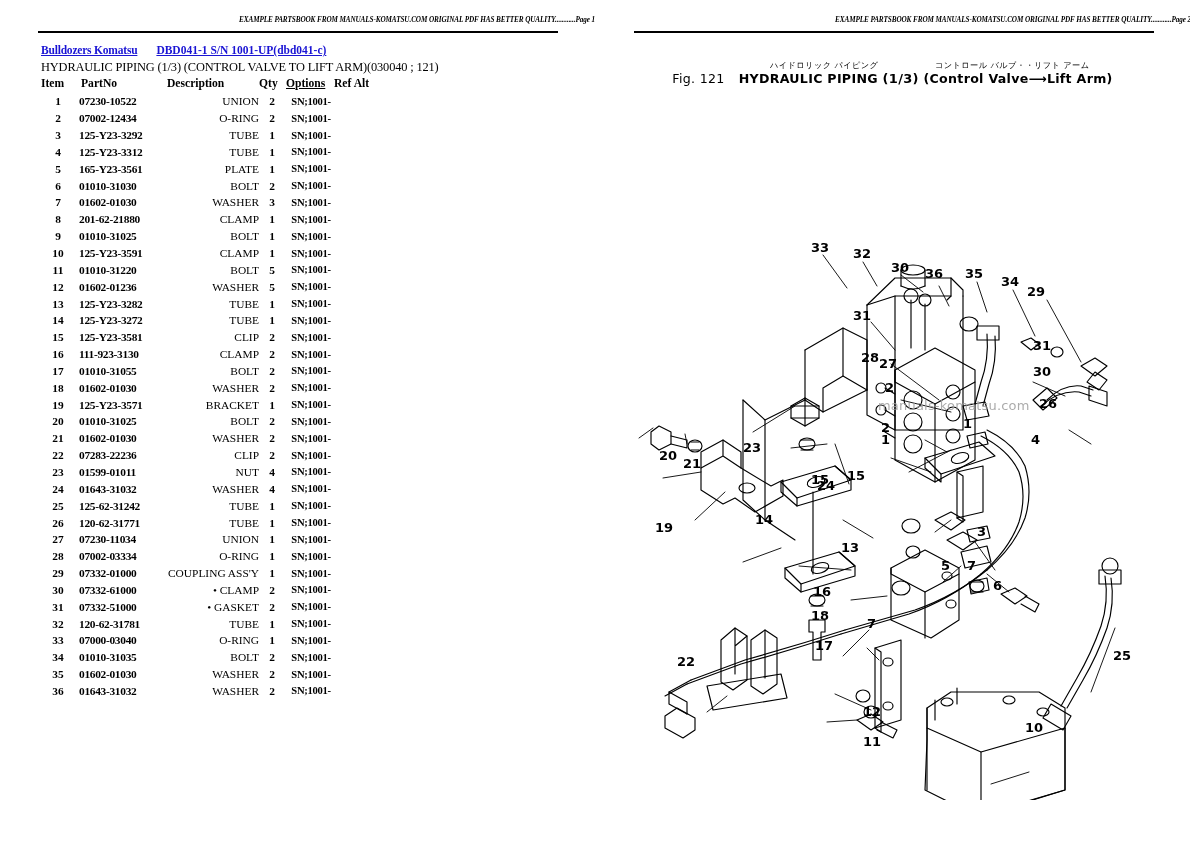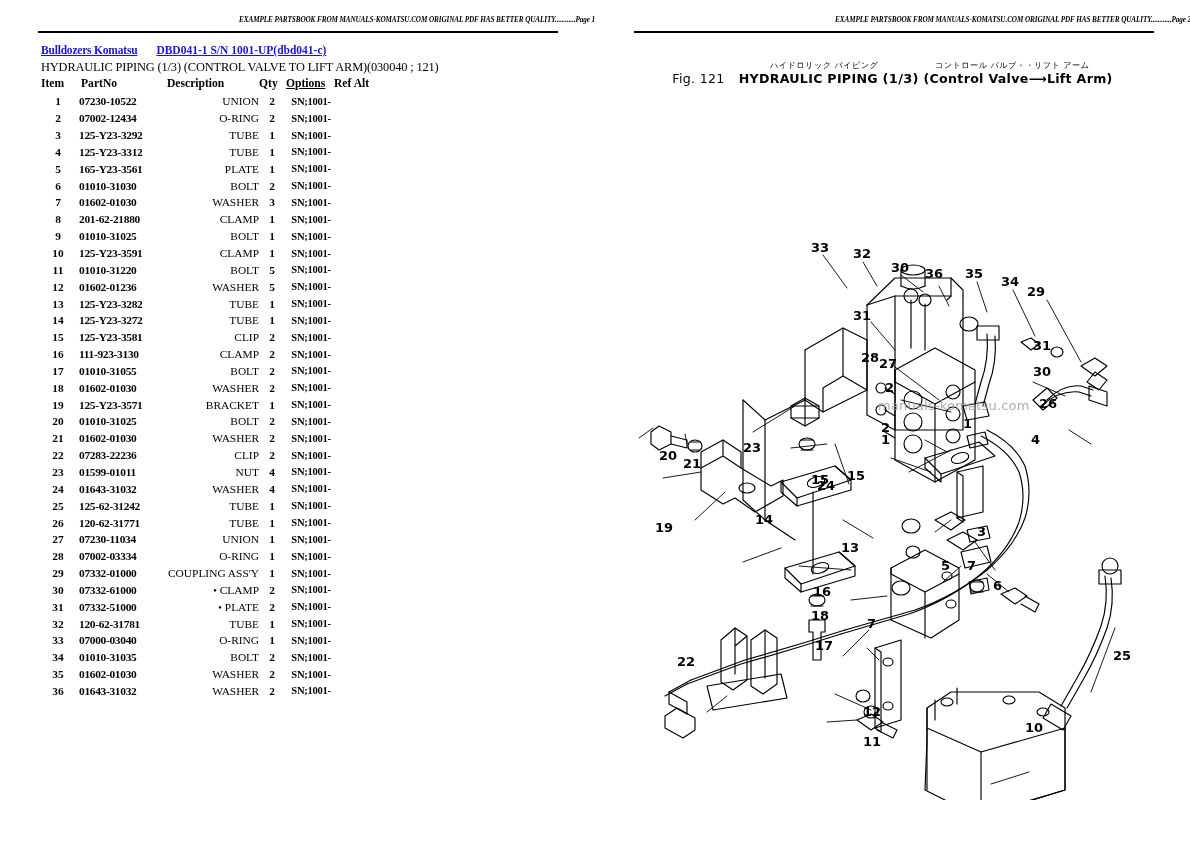--- a/index.html
+++ b/index.html
@@ -420,21 +420,21 @@
           <td class="col-item">30</td>
           <td class="col-part">07332-61000</td>
           <td class="col-desc">• CLAMP</td>
           <td class="col-qty">2</td>
           <td class="col-opt">SN;1001-</td>
           <td class="col-ref"></td>
         </tr>
         <tr>
           <td class="col-item">31</td>
           <td class="col-part">07332-51000</td>
-          <td class="col-desc">• PLATE</td>
+          <td class="col-desc">• GASKET</td>
           <td class="col-qty">2</td>
           <td class="col-opt">SN;1001-</td>
           <td class="col-ref"></td>
         </tr>
         <tr>
           <td class="col-item">32</td>
           <td class="col-part">120-62-31781</td>
           <td class="col-desc">TUBE</td>
           <td class="col-qty">1</td>
           <td class="col-opt">SN;1001-</td>

